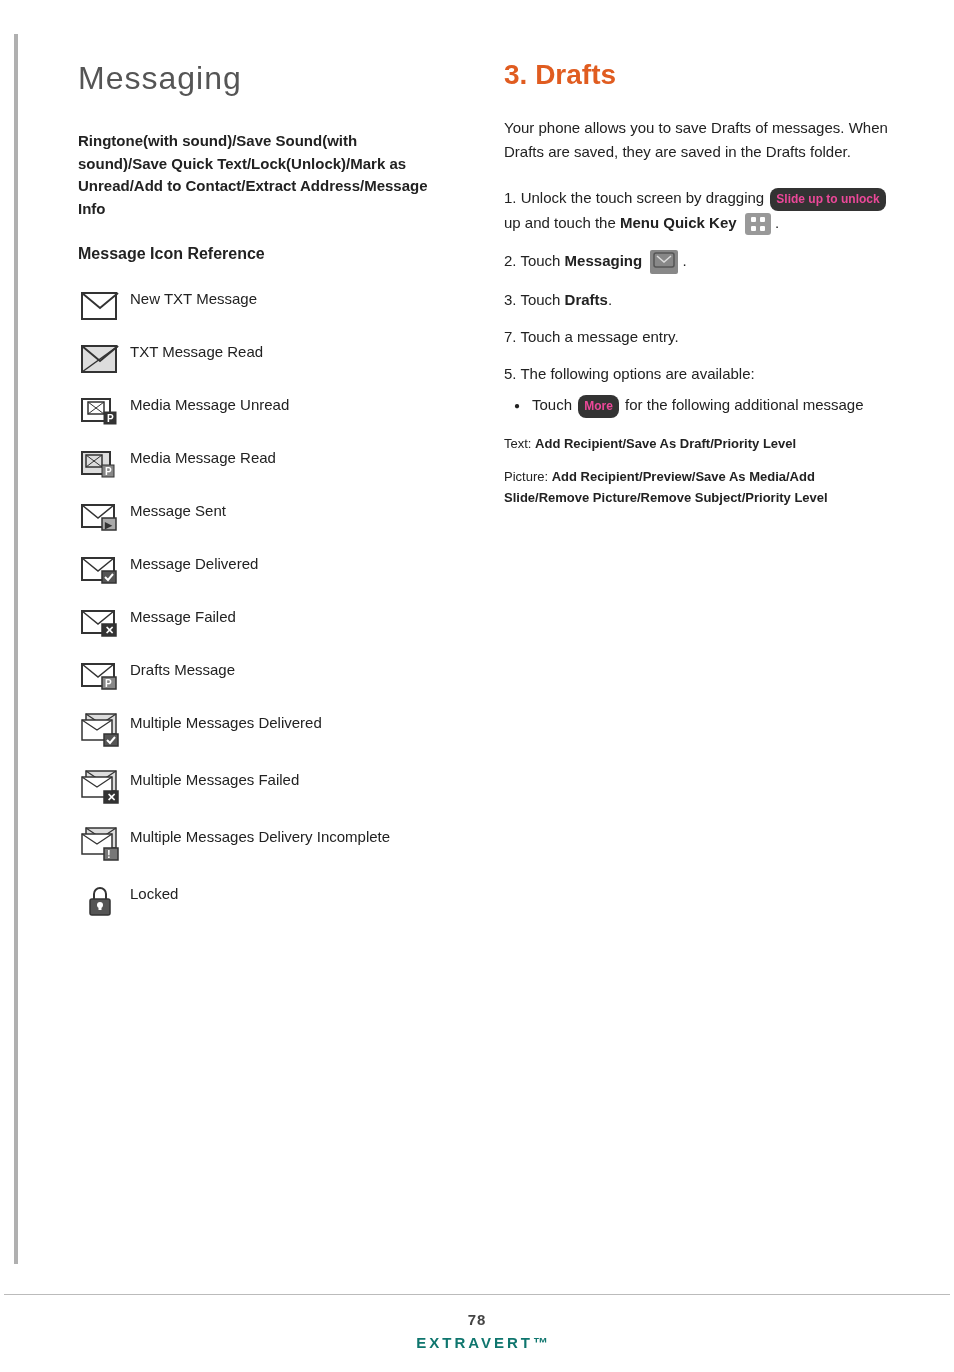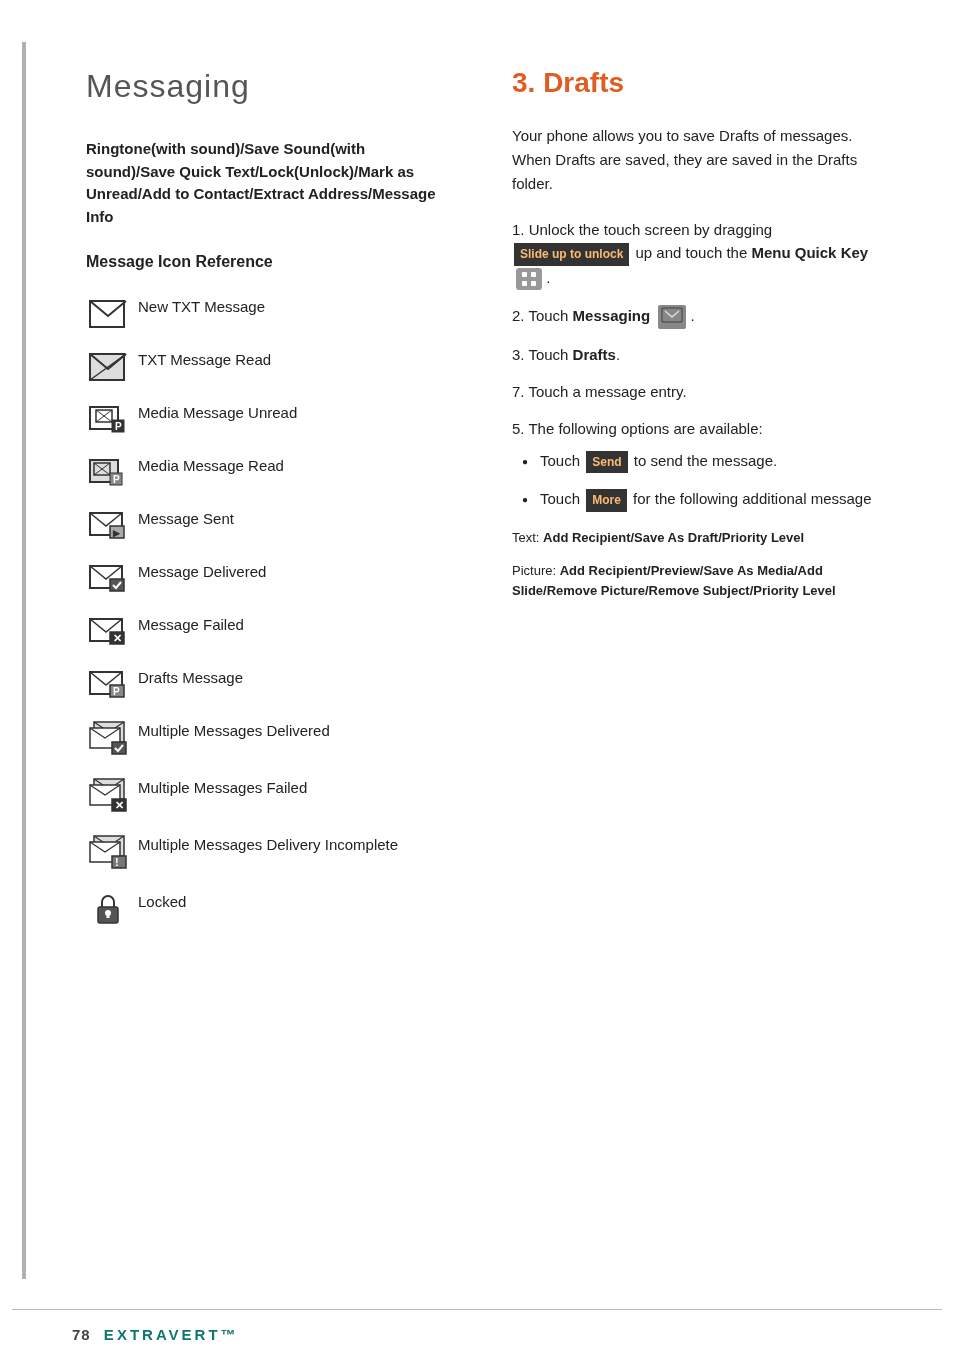--- a/index.html
+++ b/index.html
@@ -11,21 +11,21 @@
       position: relative;
       color: #222;
       font-size: 16px;
       line-height: 1.5;
     }
 
     .page-container {
       display: flex;
       flex-direction: column;
       height: 1372px;
-      padding: 12px;
+      padding: 4px;
     }
 
     .content-area {
       display: flex;
       flex: 1;
       padding: 30px 0 30px 0;
     }
 
     
     .left-col {
@@ -105,25 +105,25 @@
     .steps-list > li {
       font-size: 15px;
       line-height: 1.55;
       margin-bottom: 14px;
       padding-left: 0;
     }
 
     .inline-badge {
       display: inline-block;
       background: #333;
-      color: #fdba74;
+      color: #ec4899;
       font-size: 12px;
       font-weight: bold;
       padding: 2px 6px;
-      border-radius: 0;
+      border-radius: 8px;
       margin: 0 2px;
     }
 
     .menu-icon-inline {
       display: inline-flex;
       align-items: center;
       justify-content: center;
       width: 26px;
       height: 22px;
       background: #999;
@@ -178,20 +178,21 @@
       line-height: 1.6;
       margin-bottom: 12px;
     }
 
     
     .footer {
       border-top: 1.5px solid #bbb;
       padding: 14px 60px;
       display: flex;
       align-items: center;
+      flex-direction: column;
     }
 
     .footer-page {
       font-size: 15px;
       font-weight: bold;
       color: #444;
       letter-spacing: 1px;
     }
 
     .footer-brand {
@@ -418,25 +419,20 @@
         <li>
           <span>7. Touch a message entry.</span>
         </li>
 
         <li>
           <span>5. The following options are available:</span>
 
           <ul class="bullet-list">
             <li>
               <span>Touch </span>
-              <span class="inline-badge">Send</span>
-              <span> to send the message.</span>
-            </li>
-            <li>
-              <span>Touch </span>
               <span class="inline-badge">More</span>
               <span> for the following additional message</span>
             </li>
           </ul>
 
           <p class="options-text">
             <span>Text: </span><strong>Add Recipient/Save As Draft/Priority Level</strong>
           </p>
 
           <p class="options-text">

